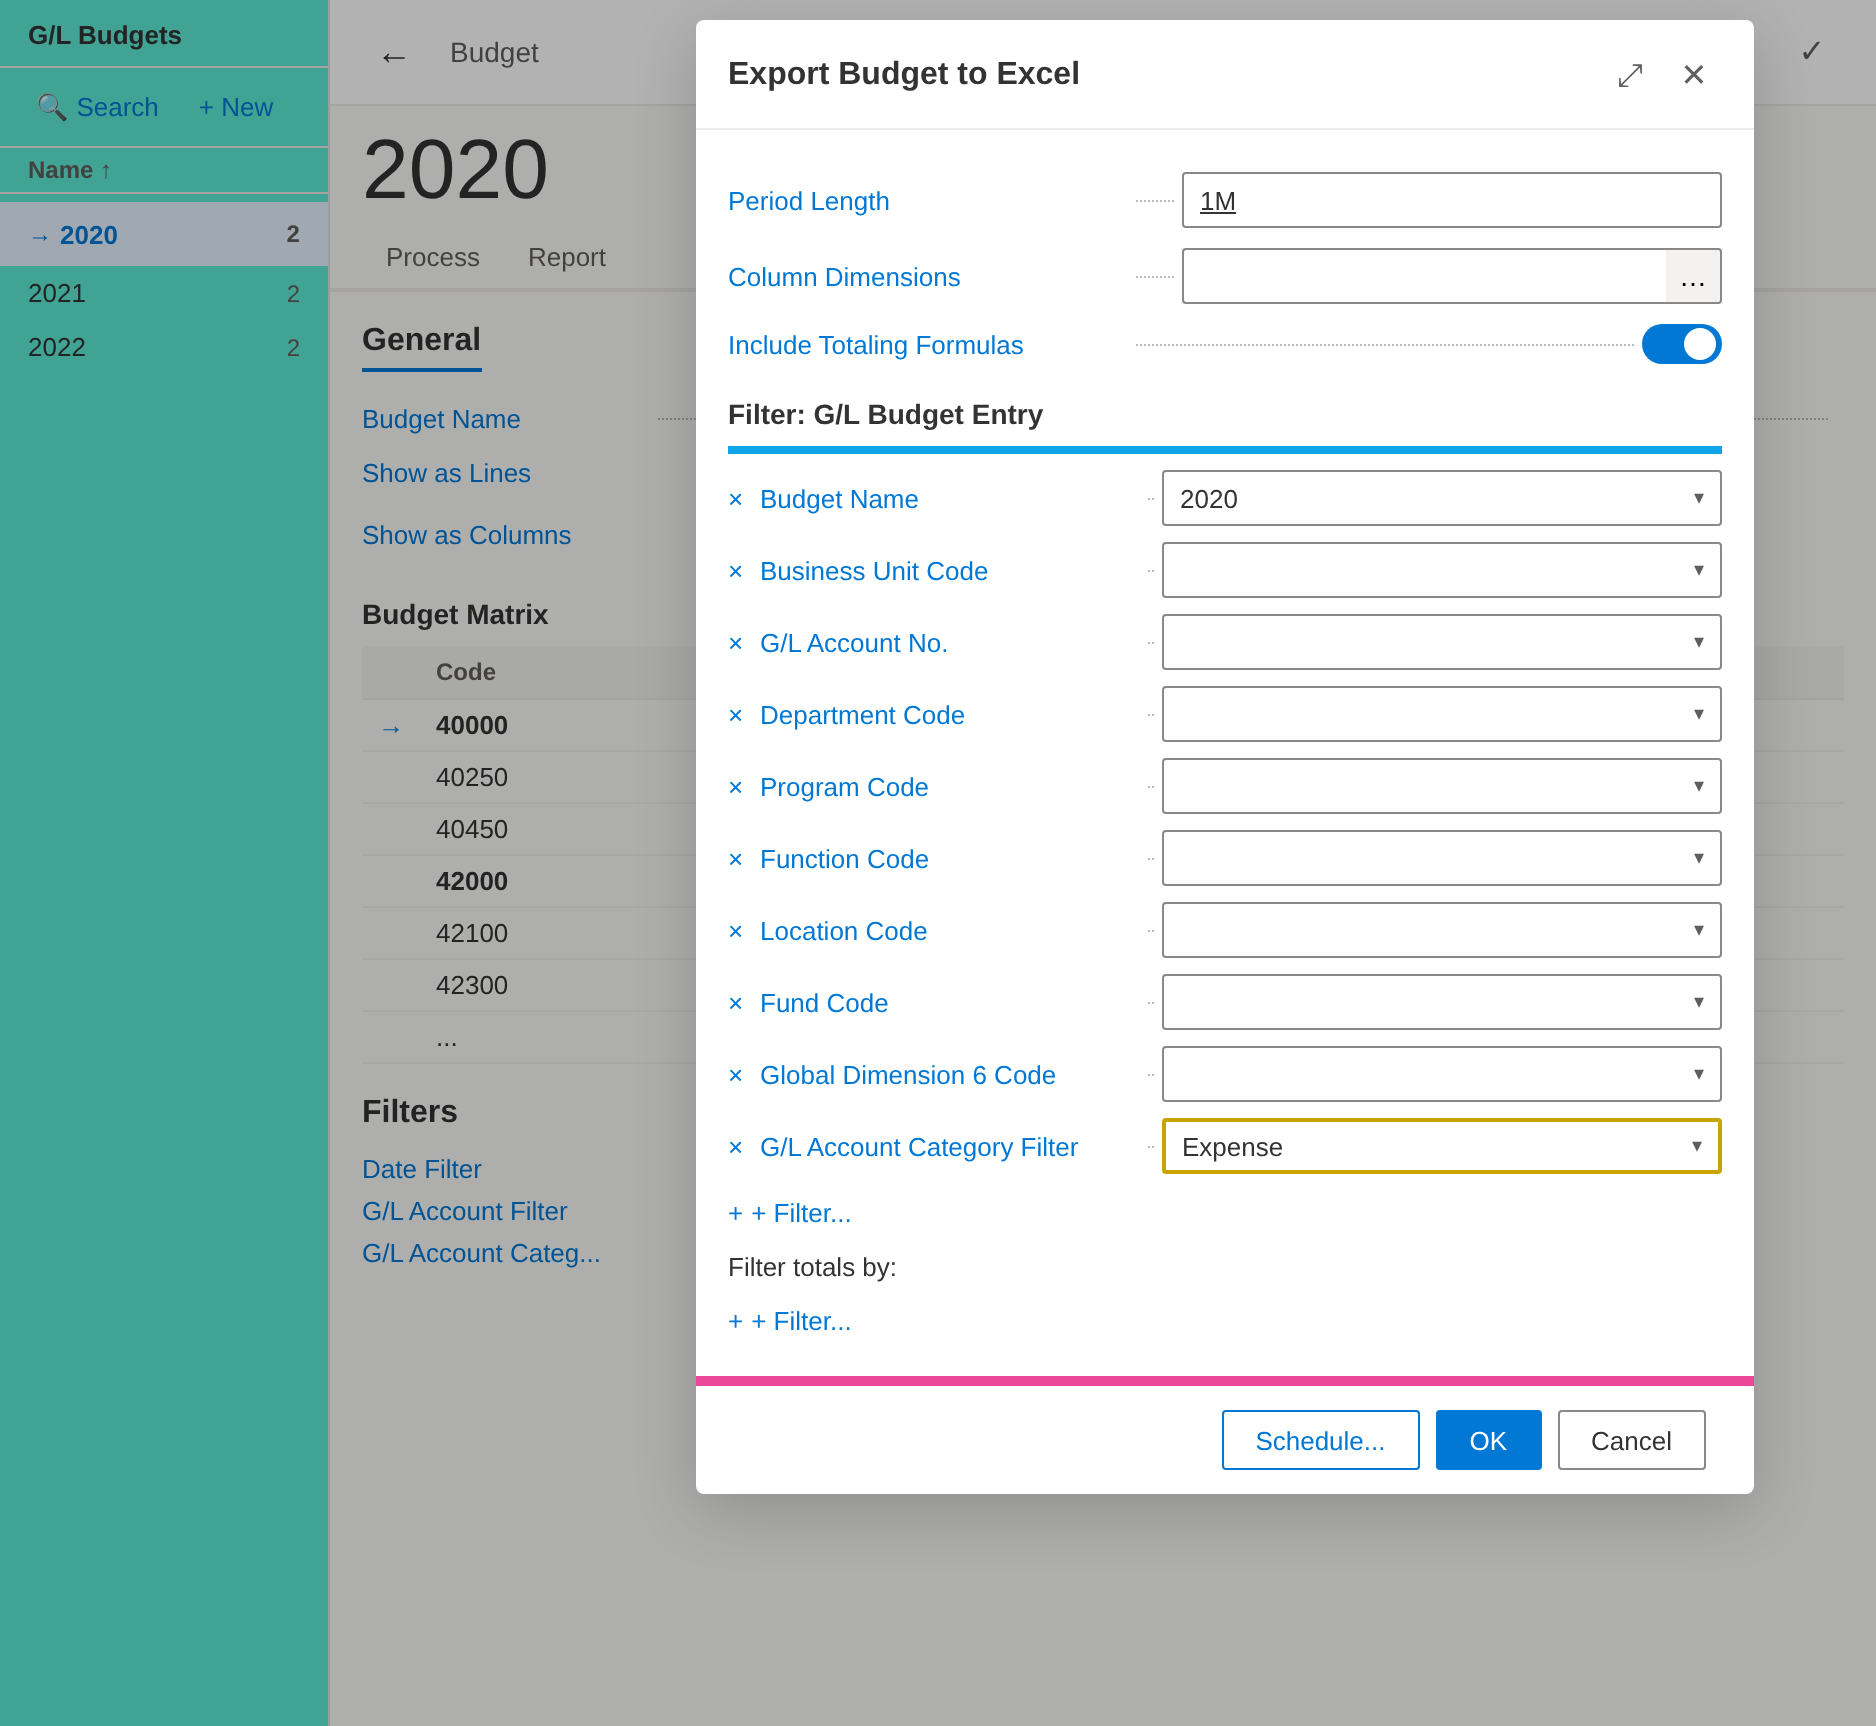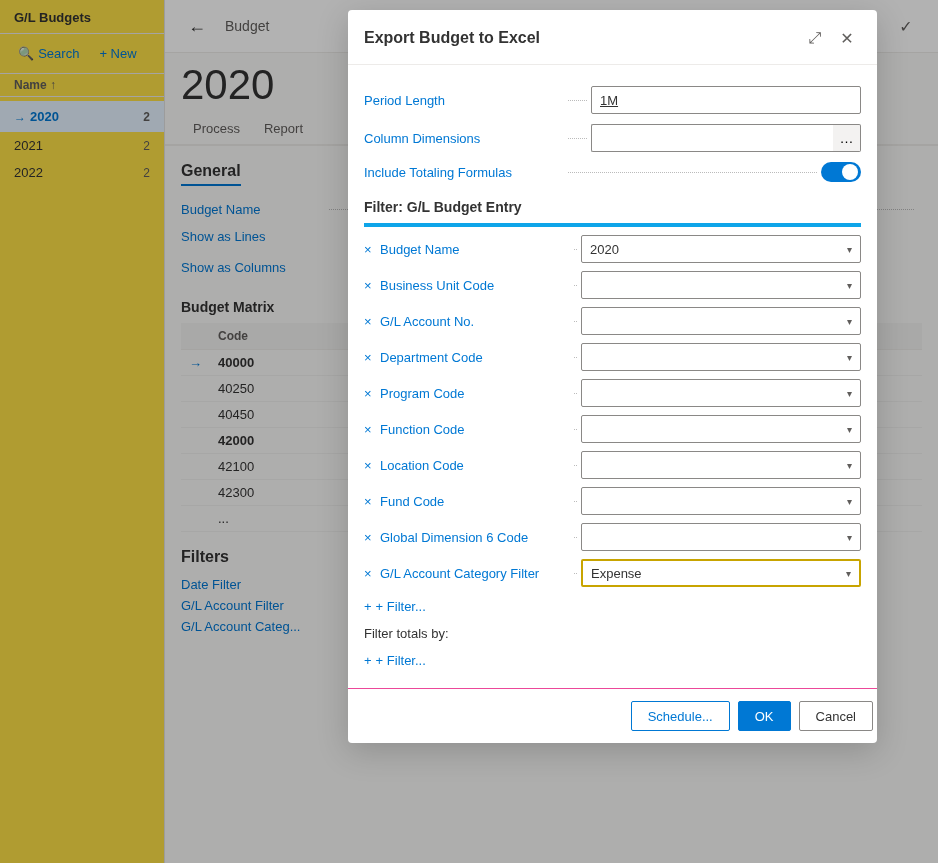--- a/index.html
+++ b/index.html
@@ -1,21 +1,21 @@
 <!DOCTYPE html>
 <html><head>
   <meta charset="utf-8">
   <style>
     * { box-sizing: border-box; margin: 0; padding: 0; }
     body { font-family: 'Segoe UI', sans-serif; font-size: 13px; background: #f3f2f1; width: 938px; height: 863px; overflow: hidden; position: relative; }
 
     
     .sidebar {
       position: absolute; left: 0; top: 0; width: 165px; height: 863px;
-      background: #fde047; border-right: 1px solid #e0e0e0;
+      background: #5eead4; border-right: 1px solid #e0e0e0;
     }
     .sidebar-title {
       padding: 10px 14px 8px; font-size: 13px; font-weight: 600; color: #333; border-bottom: 1px solid #edebe9;
     }
     .sidebar-actions {
       display: flex; align-items: center; padding: 8px 10px; gap: 4px; border-bottom: 1px solid #edebe9;
     }
     .sidebar-btn {
       display: flex; align-items: center; gap: 4px; padding: 4px 8px; border: none; background: none;
       color: #0078d4; font-size: 13px; cursor: pointer; border-radius: 2px;
@@ -146,22 +146,22 @@
     .filter-dropdown.highlighted { border: 2px solid #c8a400; background: #fff; }
     .filter-dropdown-text { flex: 1; font-size: 13px; color: #333; }
     .filter-dropdown-arrow { color: #605e5c; font-size: 10px; }
 
     .add-filter-row { display: flex; align-items: center; padding: 8px 0 4px; }
     .add-filter-btn { color: #0078d4; font-size: 13px; cursor: pointer; display: flex; align-items: center; gap: 4px; background: none; border: none; }
 
     .filter-totals-label { font-size: 13px; color: #333; padding: 8px 0 4px; font-weight: 500; }
 
     .dialog-footer {
-      display: flex; justify-content: flex-end; gap: 8px; padding: 12px 4px;
-      border-top: 1px solid #ec4899;
+      display: flex; justify-content: flex-end; gap: 8px; padding: 12px 24px;
+      border-top: 5px solid #ec4899;
     }
     .btn {
       height: 30px; padding: 0 16px; border-radius: 2px; font-size: 13px; cursor: pointer; border: 1px solid;
     }
     .btn-primary { background: #0078d4; color: #fff; border-color: #0078d4; }
     .btn-secondary { background: #fff; color: #333; border-color: #8a8886; }
     .btn-outline { background: #fff; color: #0078d4; border-color: #0078d4; }
   </style>
 </head>
 <body>

